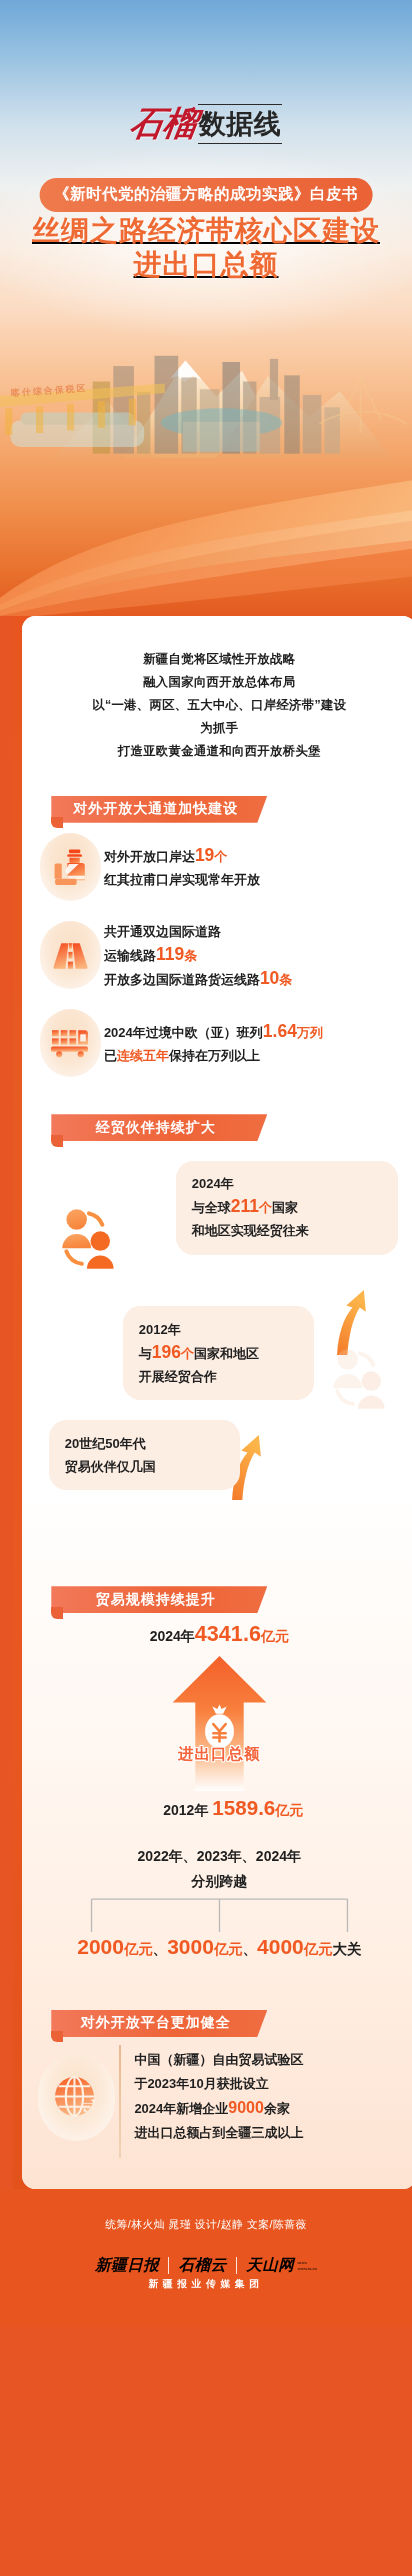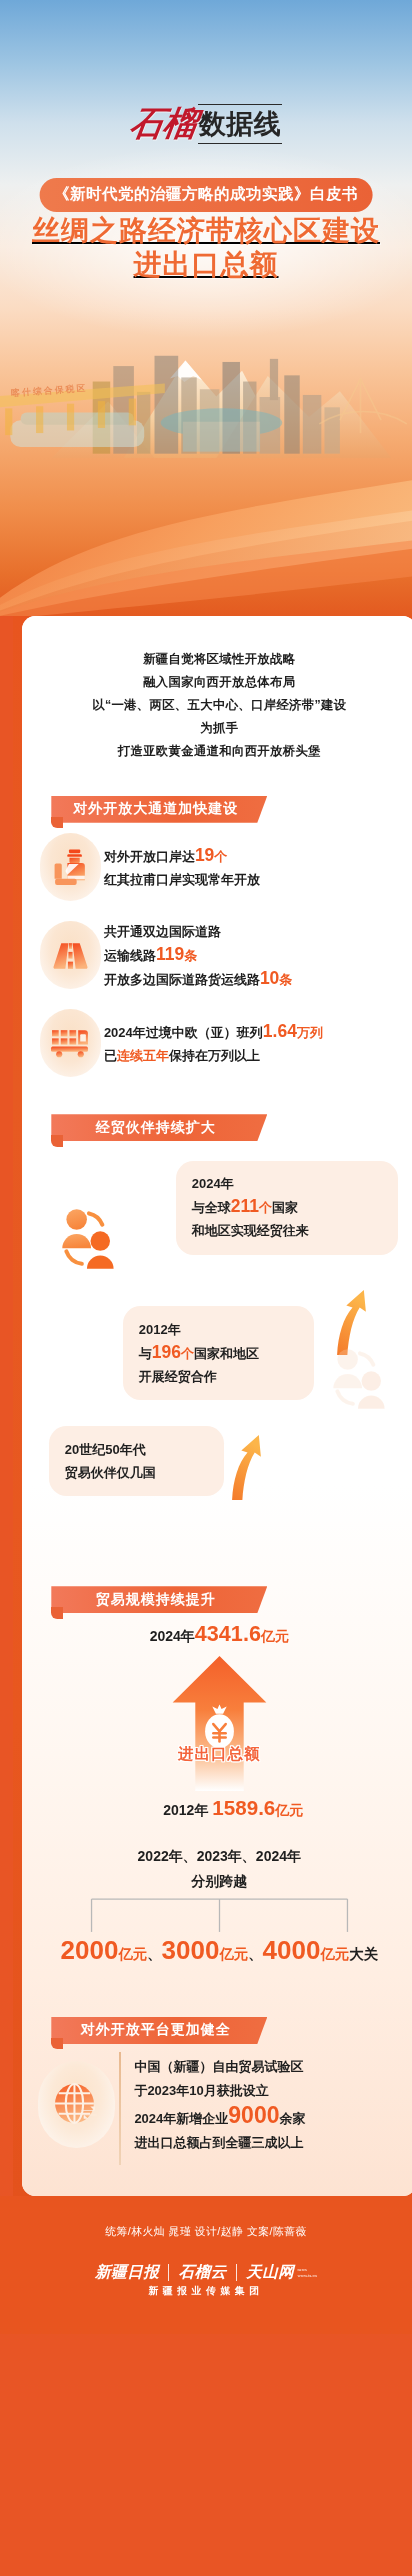--- a/index.html
+++ b/index.html
@@ -222,21 +222,21 @@
     font-size: 13px;
     line-height: 23px;
     color: #1f1f1f;
     font-weight: 600;
     display: inline-block;
   }
   .ptn-box .num { color: #f05a22; font-weight: bold; font-size: 17.5px; }
   .ptn-box .unit { color: #f05a22; font-weight: 700; font-size: 13px; }
   .ptn-b1 { position: absolute; left: 154px; top: 18.5px; width: 222px; }
   .ptn-b2 { position: absolute; left: 101px; top: 164px; width: 191px; }
-  .ptn-b3 { position: absolute; left: 27px; top: 284px; width: 175px; }
+  .ptn-b3 { position: absolute; left: 27px; top: 278px; width: 191px; }
   .ptn-arrow { position: absolute; width: 36px; height: 72px; }
   .ptn-arrow.a1 { left: 312px; top: 144px; }
   .ptn-arrow.a2 { left: 207px; top: 289px; }
 
   
   .trade { position: relative; padding: 5.2px 0 0 0; }
   .trade-line {
     text-align: center;
     font-size: 14px;
     line-height: 27px;
@@ -266,21 +266,21 @@
 
   .cross-head {
     text-align: center; margin-top: 24px;
     font-size: 14px; line-height: 25px; color: #1f1f1f; font-weight: 600;
   }
   .bracket { position: relative; width: 261px; height: 37px; margin: 3.1px auto 0 auto; }
   .cross-vals {
     text-align: center; margin-top: 1px;
     font-size: 14.4px; font-weight: 600; color: #1f1f1f;
   }
-  .cross-vals .big { color: #f05a22; font-weight: bold; font-size: 26px; }
+  .cross-vals .big { color: #f05a22; font-weight: bold; font-size: 21px; }
   .cross-vals .unit { color: #f05a22; font-weight: 700; font-size: 14.4px; }
 
   
   .platform { position: relative; padding: 7.2px 15.5px 0 15.5px; display: flex; align-items: flex-start; }
   .platform-icon {
     flex: 0 0 auto;
     width: 77px; height: 87px;
     border-radius: 50% / 46%;
     background: radial-gradient(ellipse at 50% 42%, #fbe2c9 0%, #fce9d7 45%, #fdf4ec 78%, rgba(255,255,255,0) 100%);
     display: flex; align-items: center; justify-content: center;
@@ -291,35 +291,35 @@
     width: 2.1px; align-self: stretch;
     background: linear-gradient(180deg, #e8b98f 0%, #f0d3b6 100%);
     margin: 0 13.4px 0 4.1px;
     min-height: 113px;
   }
   .platform-text {
     flex: 1 1 auto;
     font-size: 13px; line-height: 24px; color: #1f1f1f; font-weight: 600;
     padding-top: 3.1px;
   }
-  .platform-text .num { color: #f05a22; font-weight: bold; font-size: 23px; }
+  .platform-text .num { color: #f05a22; font-weight: bold; font-size: 16px; }
 
   
   .footer { width: 412px; background: #e8551f; padding: 29px 0 36px 0; text-align: center; }
   .credits {
     font-size: 10.8px; color: #ffffff; letter-spacing: 0.5px; font-weight: 500;
     margin-bottom: 23px;
   }
   .brands {
     display: flex; align-items: center; justify-content: center; gap: 0;
   }
   .brand {
     font-family: "Liberation Serif", "DejaVu Serif", serif;
     font-size: 15.5px; font-weight: bold; font-style: italic;
-    color: #ffffff; padding: 0 9.3px; letter-spacing: 0.5px;
+    color: #000000; padding: 0 9.3px; letter-spacing: 0.5px;
     display: flex; align-items: center; gap: 3.1px;
   }
   .brand-div { width: 1px; height: 17.5px; background: rgba(255,255,255,0.85); }
   .brand .tiny {
     font-style: normal; font-size: 4.6px; font-weight: normal;
     line-height: 5.7px; text-align: left; letter-spacing: 0;
   }
   .org {
     margin-top: 2px; font-size: 9.8px; color: #ffffff;
     letter-spacing: 4.6px; font-weight: 700;

